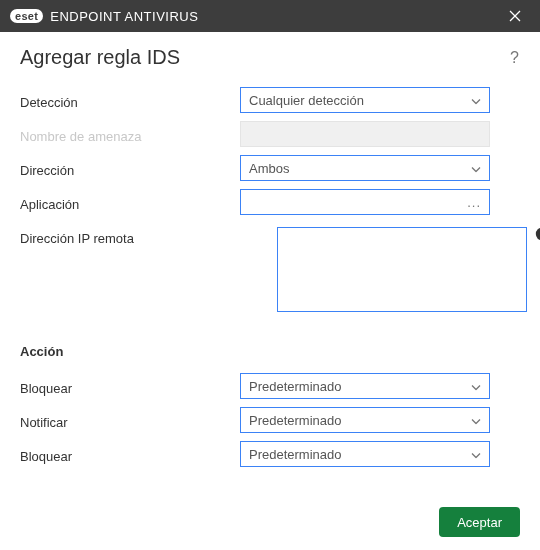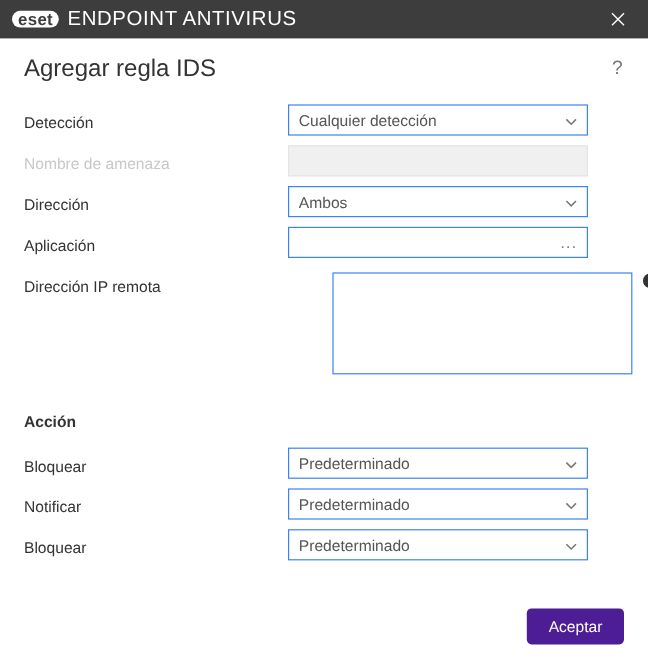--- a/index.html
+++ b/index.html
@@ -20,30 +20,30 @@
     align-items: center;
     padding: 0 10px;
   }
   .brand-logo {
     display: inline-flex;
     align-items: center;
     justify-content: center;
     background: #fff;
     color: #3d3d3d;
     border-radius: 9px;
-    font-size: 14px;
+    font-size: 11px;
     font-weight: 700;
     padding: 1px 5px;
     margin-right: 7px;
     letter-spacing: .3px;
     height: 14px;
     line-height: 13px;
   }
   .brand-text {
-    font-size: 17px;
+    font-size: 13px;
     letter-spacing: .5px;
     font-weight: 400;
   }
   .tb-spacer { flex: 1; }
   .tb-close {
     width: 30px; height: 30px;
     display: flex; align-items: center; justify-content: center;
     color: #fff; cursor: pointer;
   }
   .content {
@@ -139,21 +139,21 @@
   .footer {
     position: absolute;
     bottom: 0; left: 0; right: 0;
     height: 56px;
     display: flex;
     align-items: center;
     justify-content: flex-end;
     padding: 0 20px;
   }
   .btn-accept {
-    background: #4c1d95;
+    background: #15803d;
     color: #fff;
     border: none;
     border-radius: 4px;
     height: 30px;
     padding: 0 18px;
     font-size: 13px;
     cursor: pointer;
   }
   svg.caret-svg { width: 10px; height: 6px; }
   svg.close-svg { width: 12px; height: 12px; }

